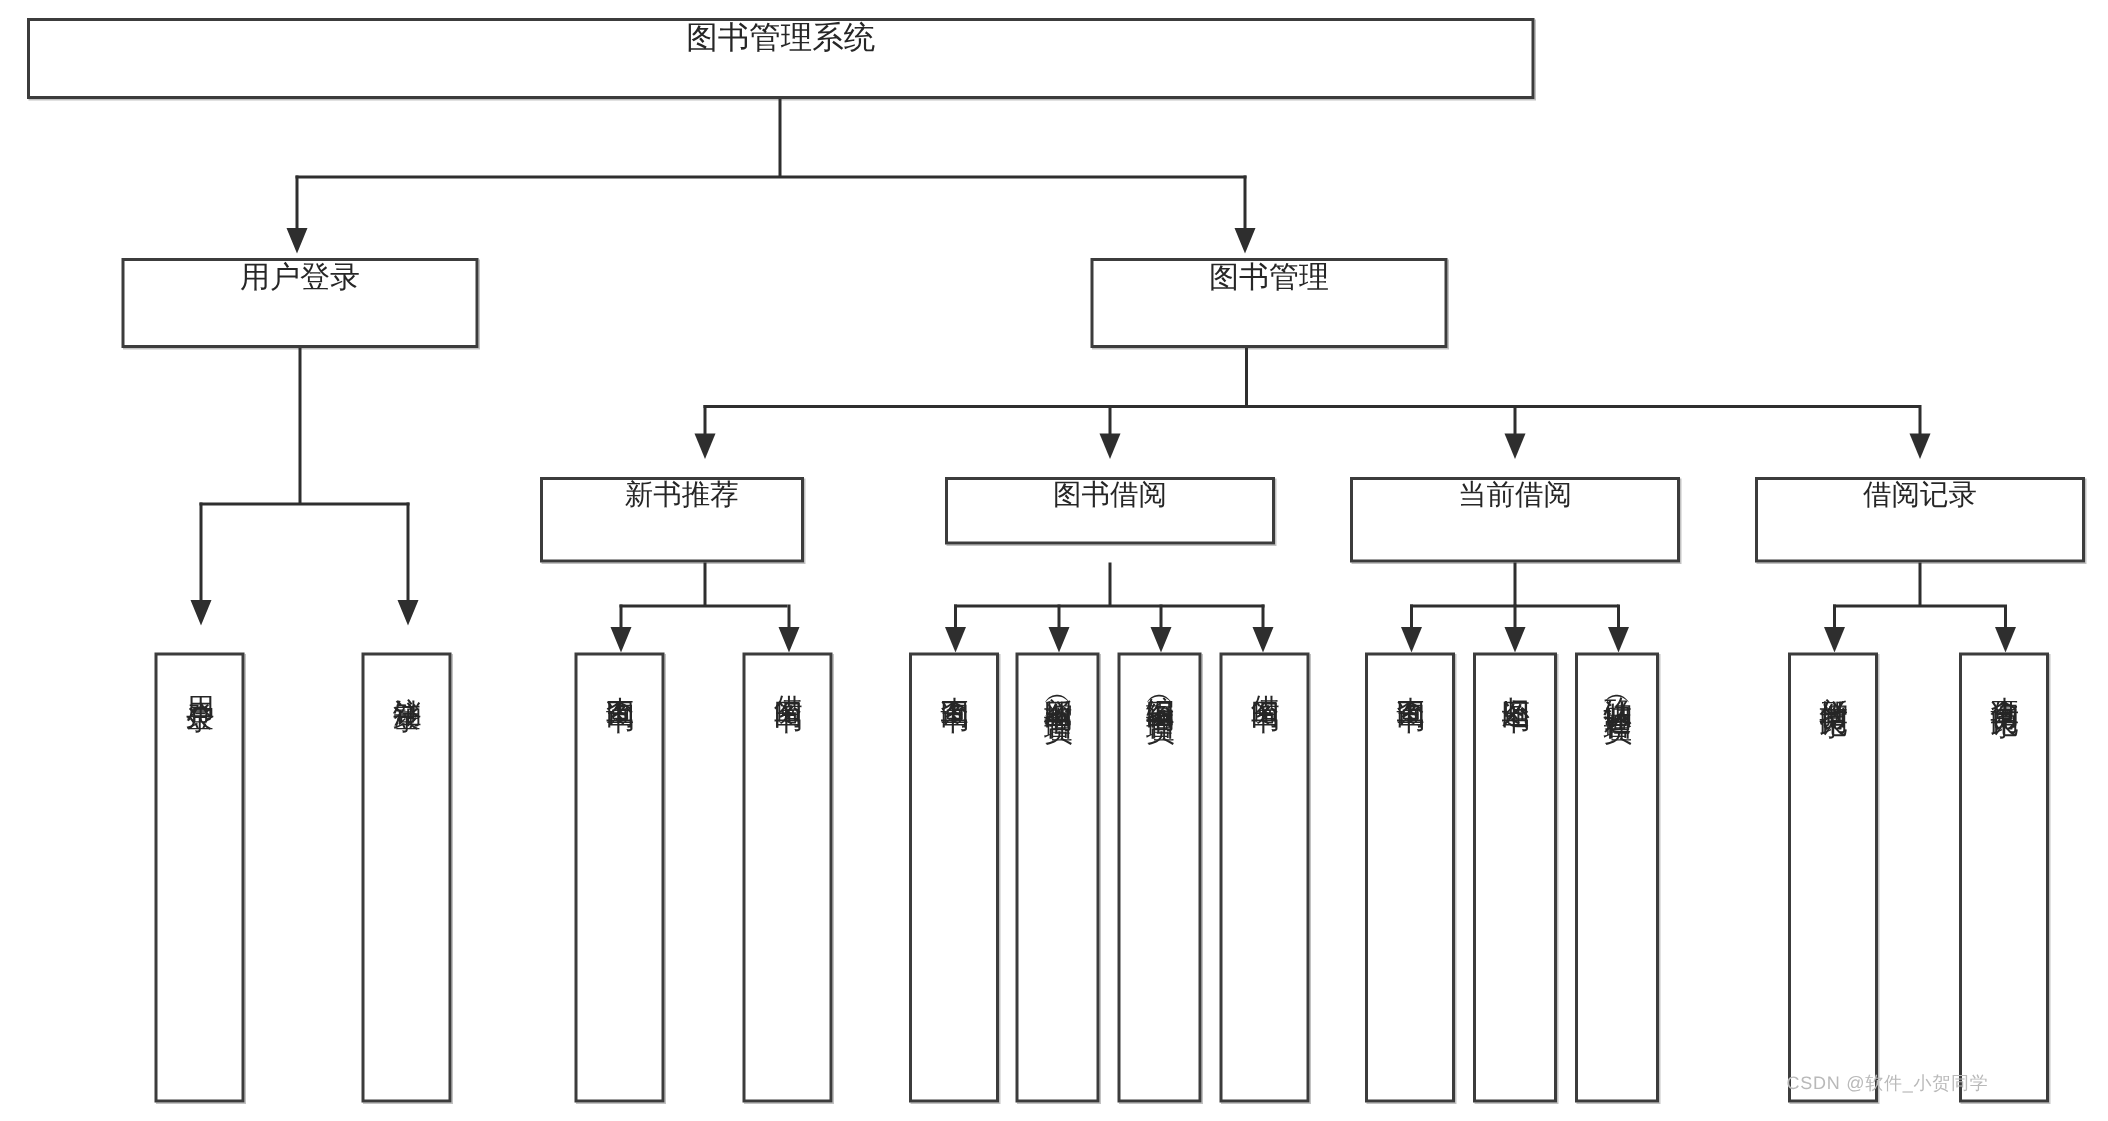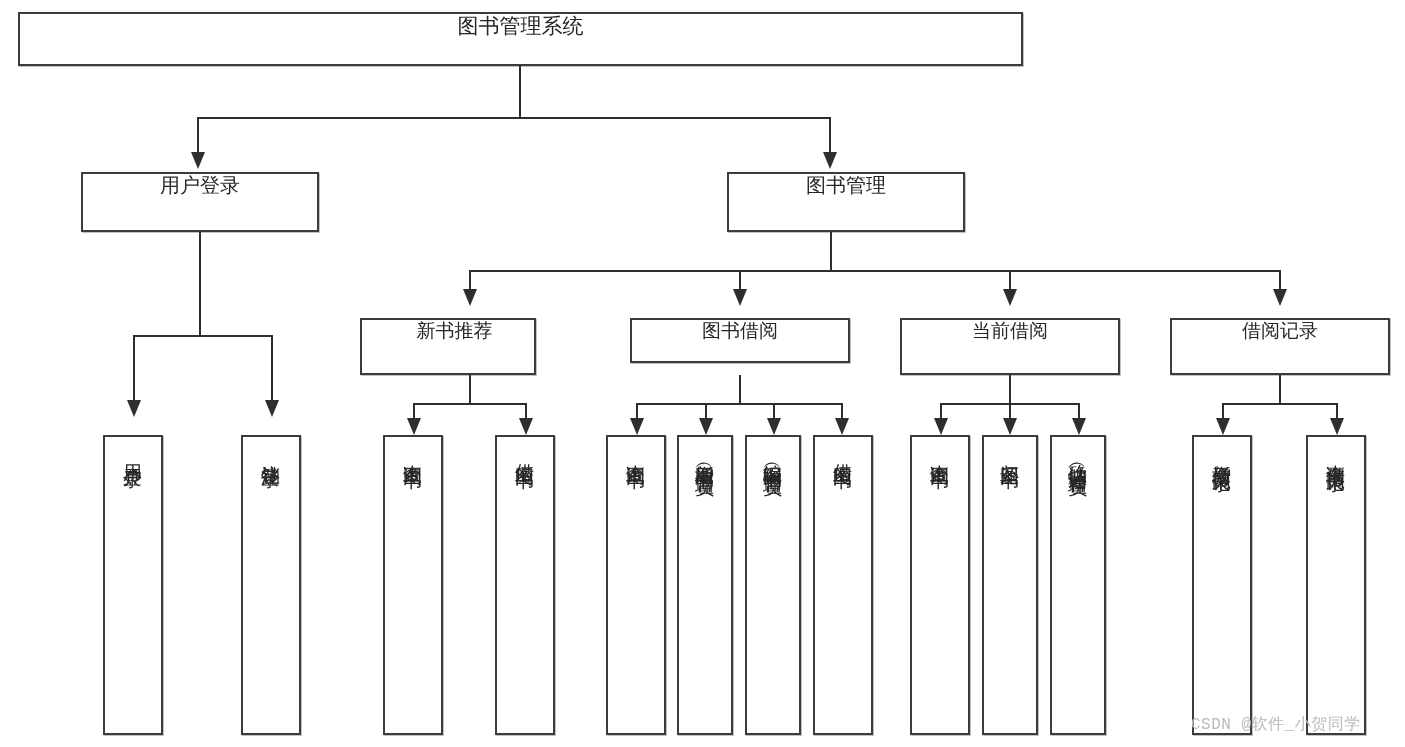--- a/index.html
+++ b/index.html
@@ -64,25 +64,24 @@
     width: 0;
     height: 0;
     border-left: 7px solid transparent;
     border-right: 7px solid transparent;
     border-top: 17px solid #2e2e2e;
   }
 
   .watermark {
     position: absolute;
     color: #b9b9b9;
-    font-size: 16px;
+    font-size: 12px;
     letter-spacing: 0.5px;
     white-space: nowrap;
     pointer-events: none;
-    font-family: Liberation Mono, monospace;
   }
 </style>
 </head>
 <body>
 
 <div id="canvas">
 
   <div class="node root" style="left:18px; top:12px; width:1005px; height:54px;">
     <span class="label">图书管理系统</span>
   </div>

